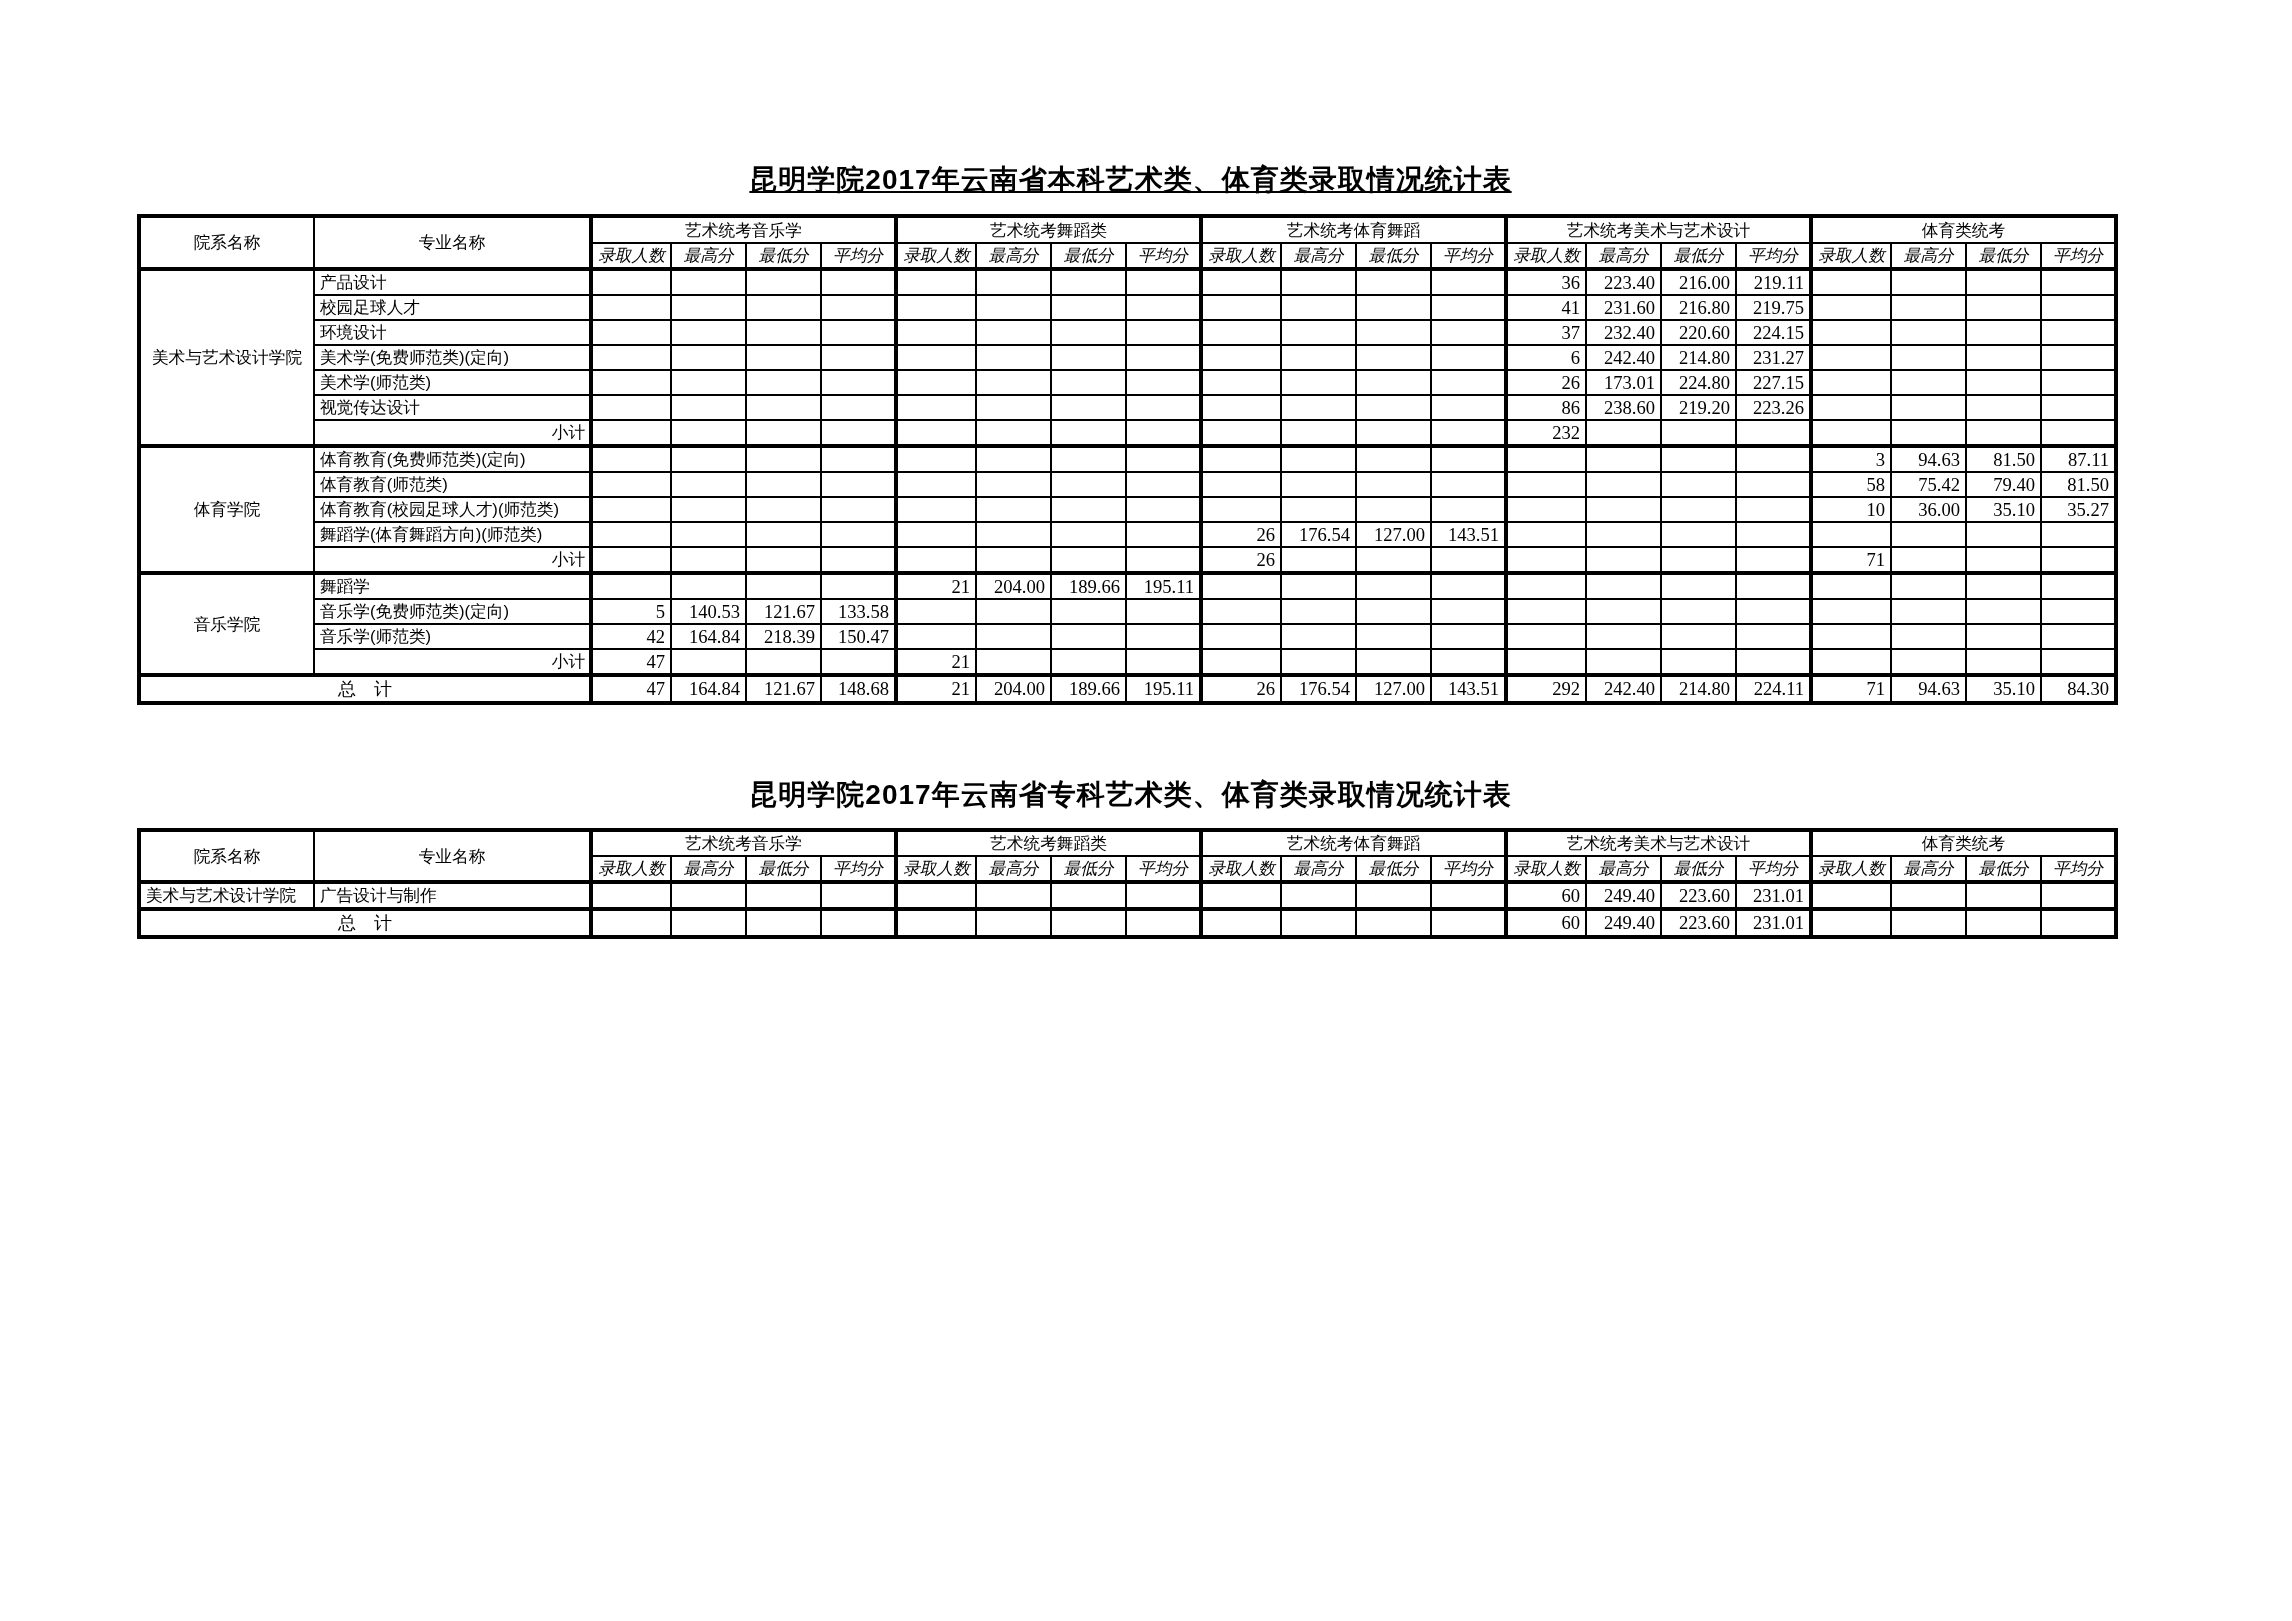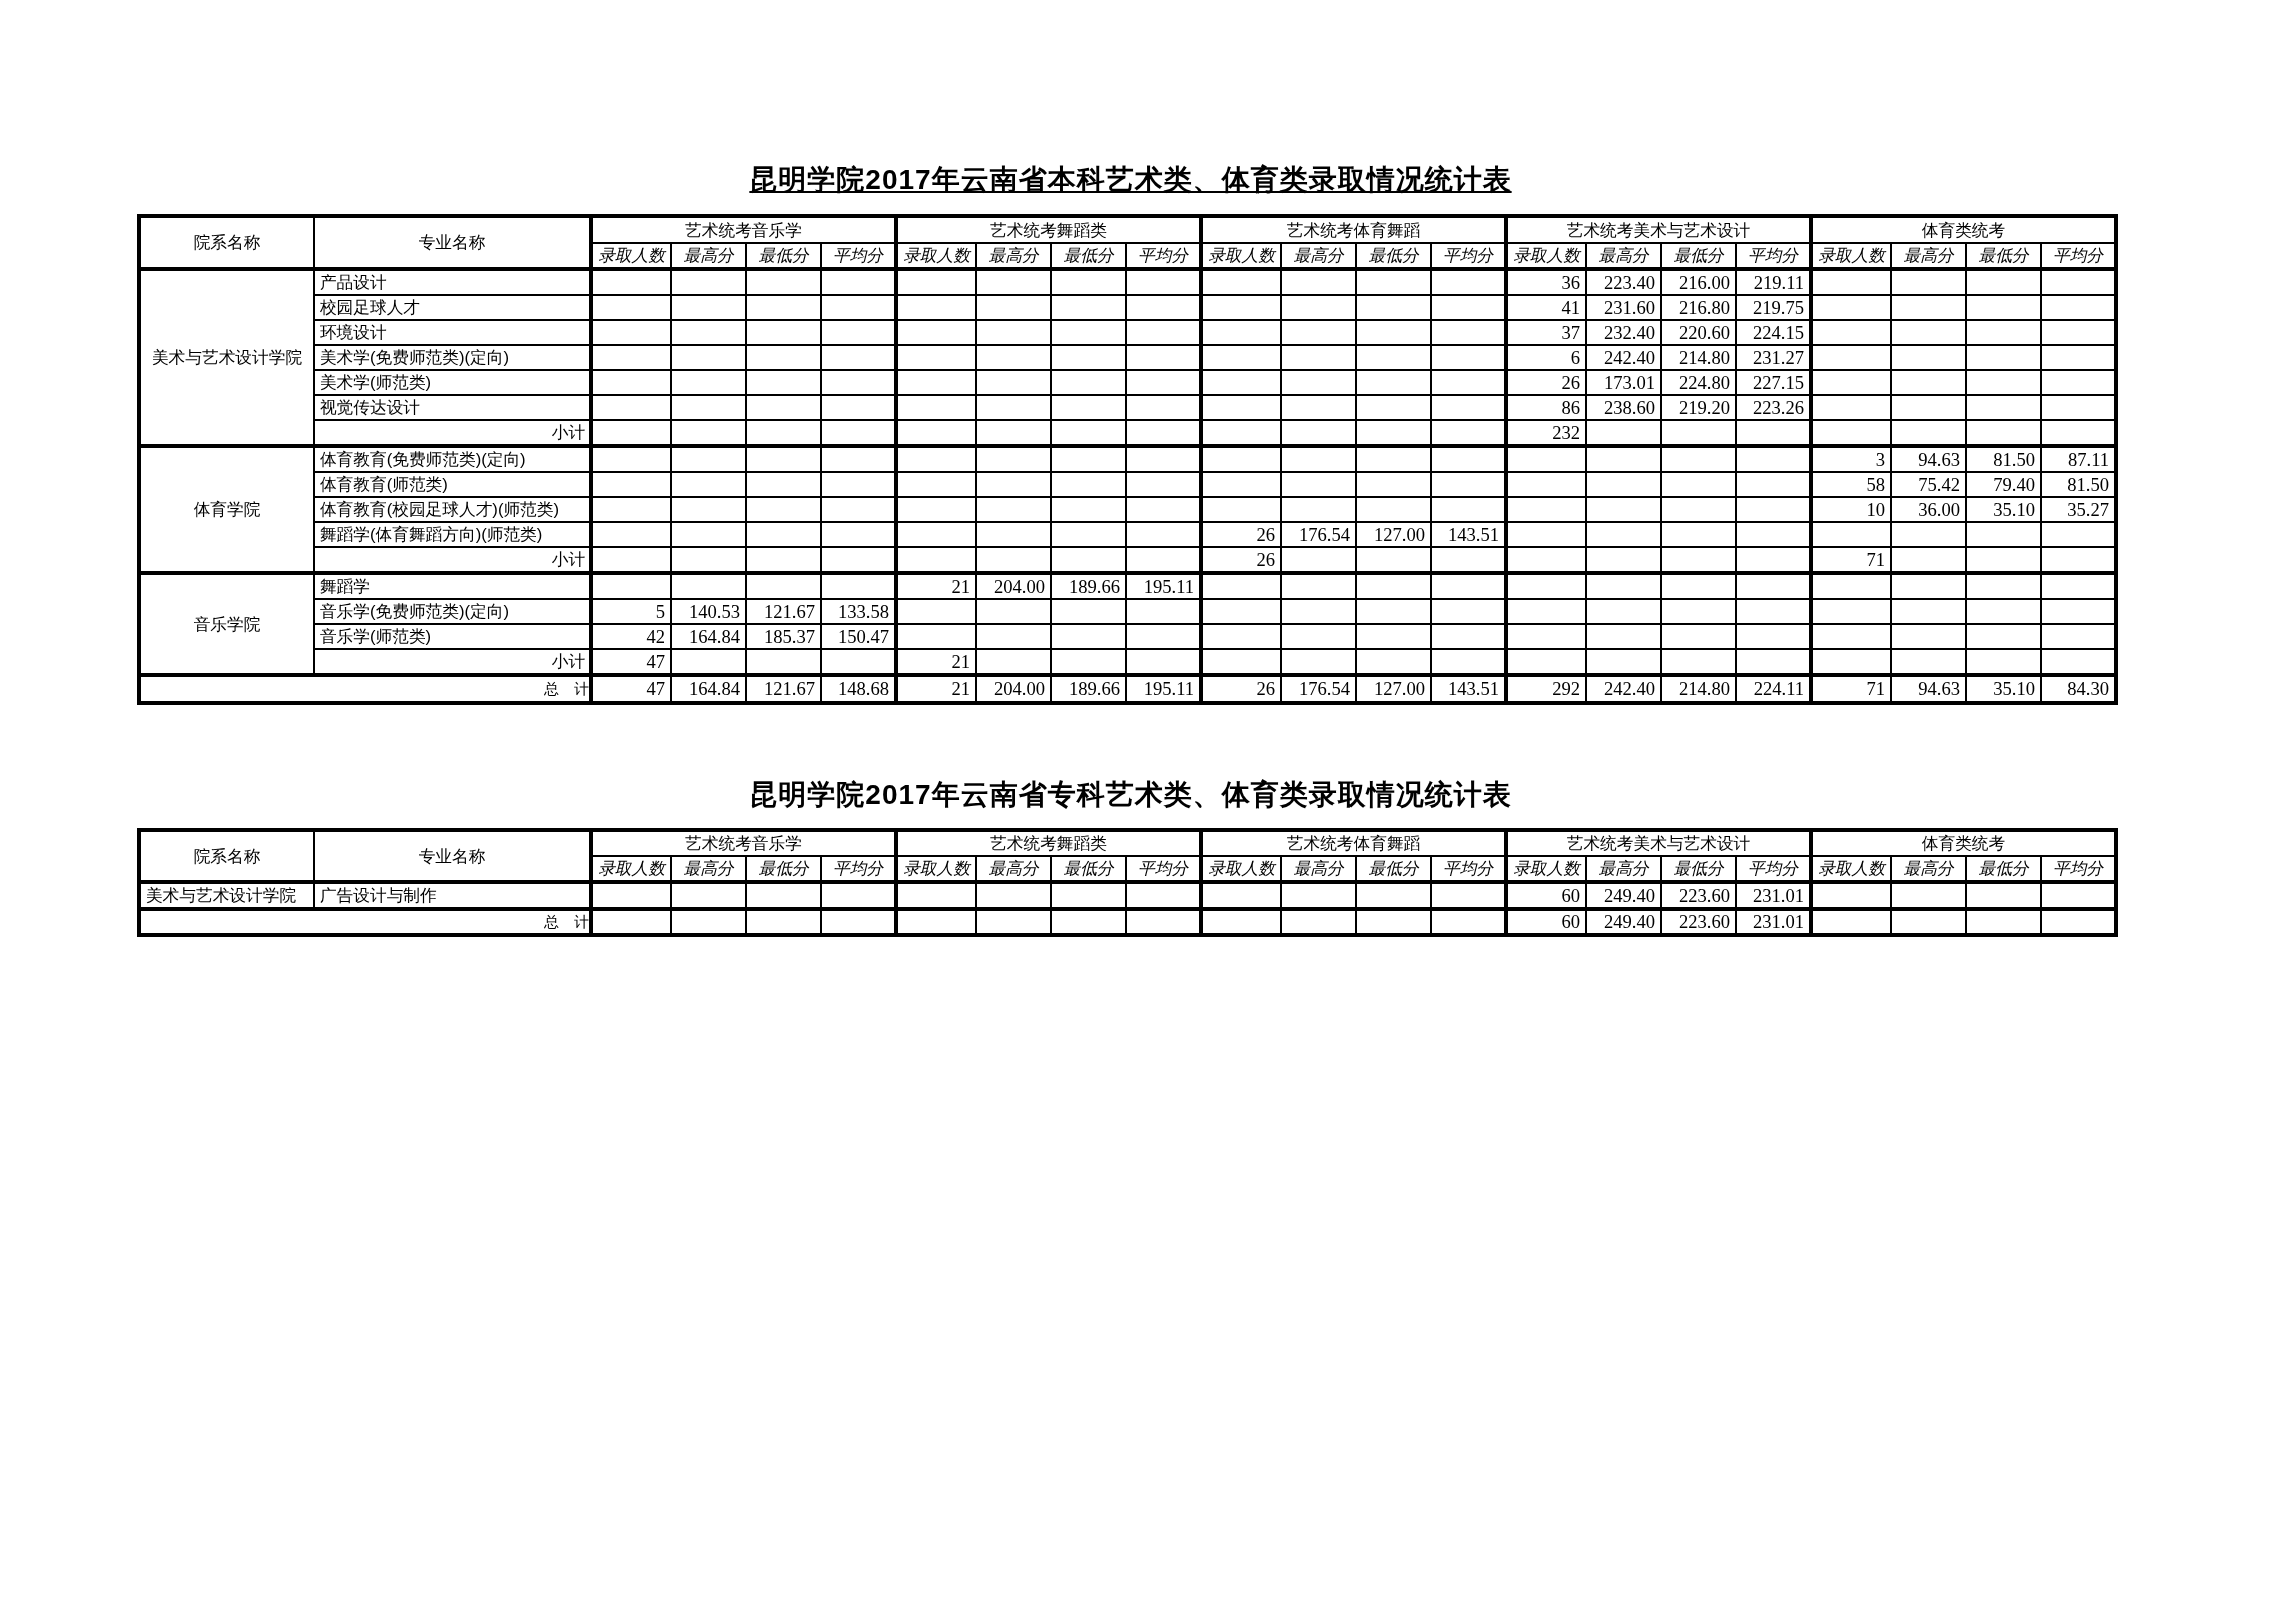--- a/index.html
+++ b/index.html
@@ -44,21 +44,21 @@
   th { font-size: 16.7px; font-weight: normal; text-align: center; }
   td.college { font-size: 16.7px; text-align: center; }
   td.major { font-size: 16.7px; text-align: left; padding-left: 4.9px; }
   td.subtotal-label { font-size: 16.7px; text-align: right; padding-right: 3.9px; }
   td.val {
     font-family: "Liberation Serif", "DejaVu Serif", serif;
     font-size: 18.6px;
     text-align: right;
     padding-right: 4.9px;
   }
-  td.total-label { font-size: 15px; text-align: right; }
+  td.total-label { font-size: 18px; text-align: center; }
 
   .gl { border-left-width: 4.9px !important; }     
   tr.h2 th { border-bottom-width: 4.9px; font-style: italic; }         
   tr.cf td { border-top-width: 4.9px; }            
   tr.total td { border-top-width: 4.9px; }         
 
   .t1 tr.h1 { height: 27.4px; }
   .t1 tr.h2 { height: 25.5px; }
   .t1 tbody tr { height: 24.5px; }
   .t1 tr.total { height: 27.4px; }
@@ -454,21 +454,21 @@
           <td class="val"></td>
           <td class="val gl"></td>
           <td class="val"></td>
           <td class="val"></td>
           <td class="val"></td>
         </tr>
         <tr>
           <td class="major">音乐学(师范类)</td>
           <td class="val gl">42</td>
           <td class="val">164.84</td>
-          <td class="val">185.37</td>
+          <td class="val">218.39</td>
           <td class="val">150.47</td>
           <td class="val gl"></td>
           <td class="val"></td>
           <td class="val"></td>
           <td class="val"></td>
           <td class="val gl"></td>
           <td class="val"></td>
           <td class="val"></td>
           <td class="val"></td>
           <td class="val gl"></td>

